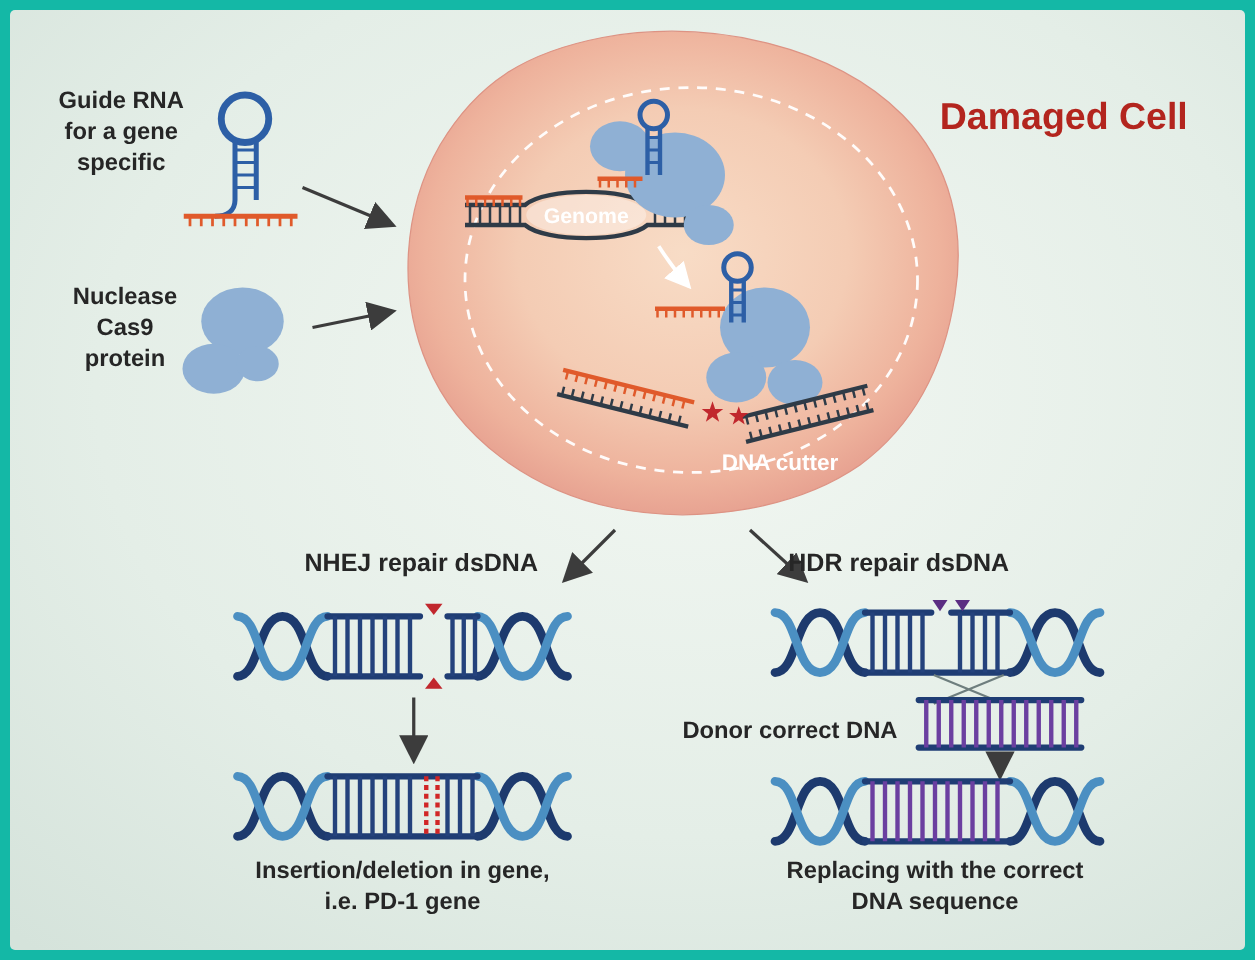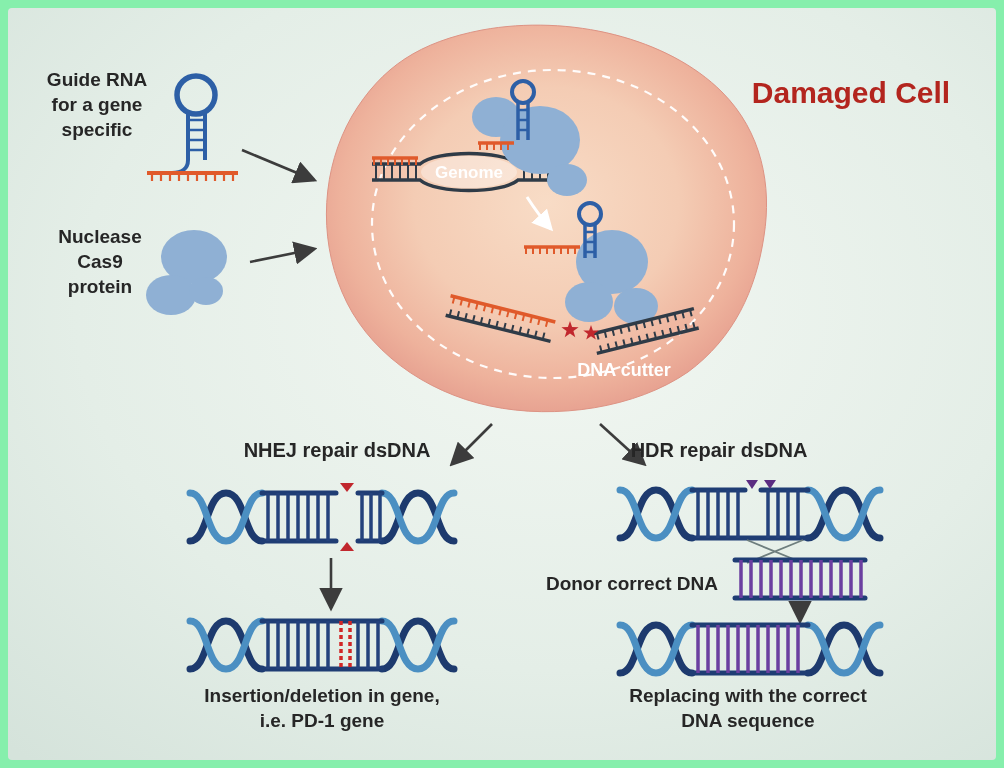--- a/index.html
+++ b/index.html
@@ -1,16 +1,16 @@
 <!DOCTYPE html>
 <html><head>
 <meta charset="utf-8">
 <style>
   html,body{margin:0;padding:0;background:#ffffff;}
-  .stage{position:relative;width:1004px;height:768px;background:#86efac;overflow:hidden;
+  .stage{position:relative;width:1004px;height:768px;background:#14b8a6;overflow:hidden;
          font-family:"Liberation Sans", sans-serif;}
   svg{position:absolute;left:0;top:0;}
   text{font-family:"Liberation Sans", sans-serif;}
   .lbl{font-size:19px;font-weight:700;fill:#262626;}
   .title-red{font-size:30px;font-weight:800;fill:#b3251e;}
   .white-lbl{font-size:17px;font-weight:700;fill:#ffffff;}
   .section{font-size:20px;font-weight:700;fill:#262626;}
   .caption{font-size:19px;font-weight:700;fill:#262626;}
   .strand-dark{stroke:#1d3a6e;stroke-width:7;fill:none;stroke-linecap:round;}
   .strand-light{stroke:#4b8fc2;stroke-width:7;fill:none;stroke-linecap:round;}

